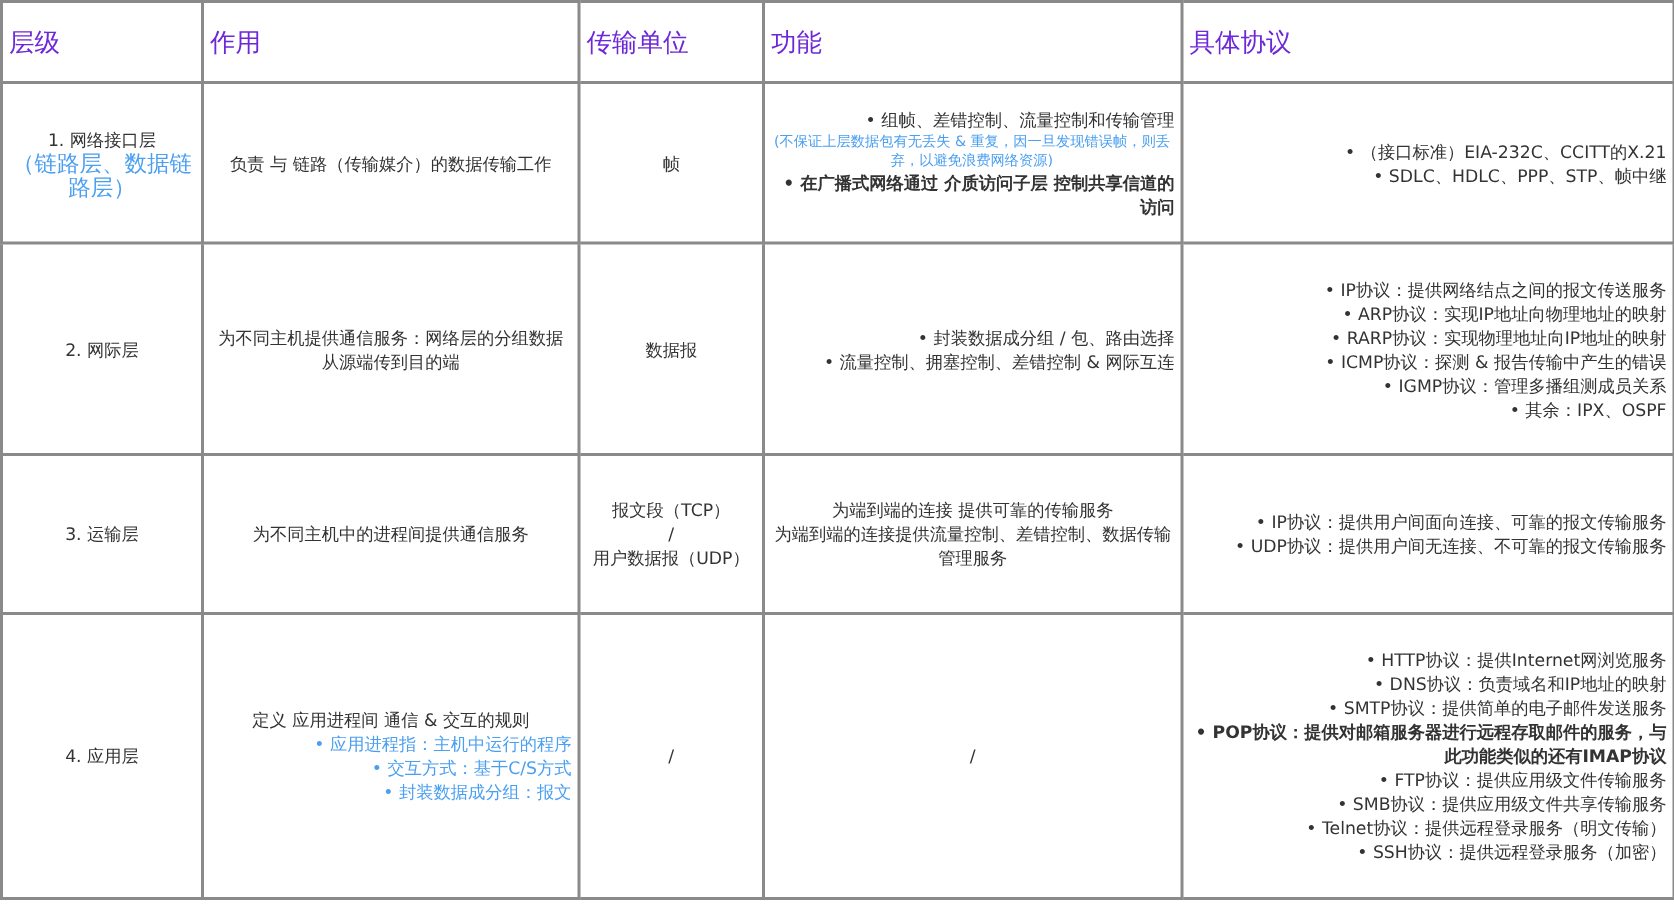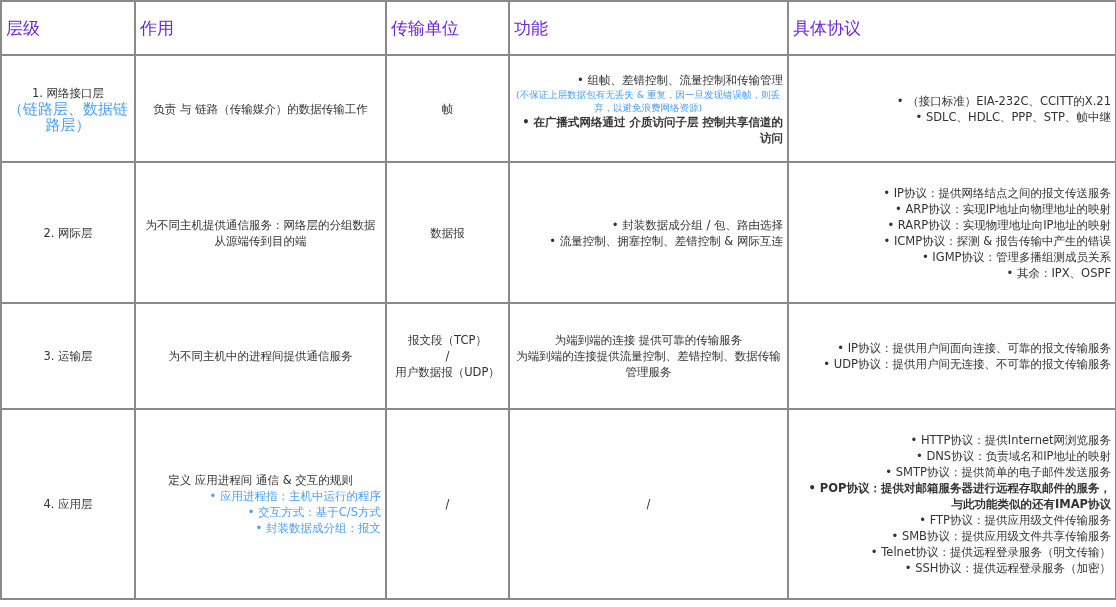--- a/index.html
+++ b/index.html
@@ -13,21 +13,21 @@
   .note { color:#4a9ff0; font-size:9.5px; line-height:13px; display:block;text-align:center; }
   .bul { display:block; white-space:nowrap;text-align:right; }
   .wrap { white-space:normal;font-weight:bold; }
   .bul::before { content:"• "; color:#333333; }
   .bul.blue::before { color:#4a9ff0; }
   .r1 td { height:105px; }
   .r2 td { height:139px; }
   .r3 td { height:104px; }
   .r4 td { height:188px; }
   .func-cell { padding-left:3px; }
-  .proto-cell { padding-left:14px; }
+  .proto-cell { padding-left:3px; }
 </style>
 </head>
 <body>
 
 <table>
   <colgroup>
     <col style="width:134px">
     <col style="width:251px">
     <col style="width:123px">
     <col style="width:279px">

